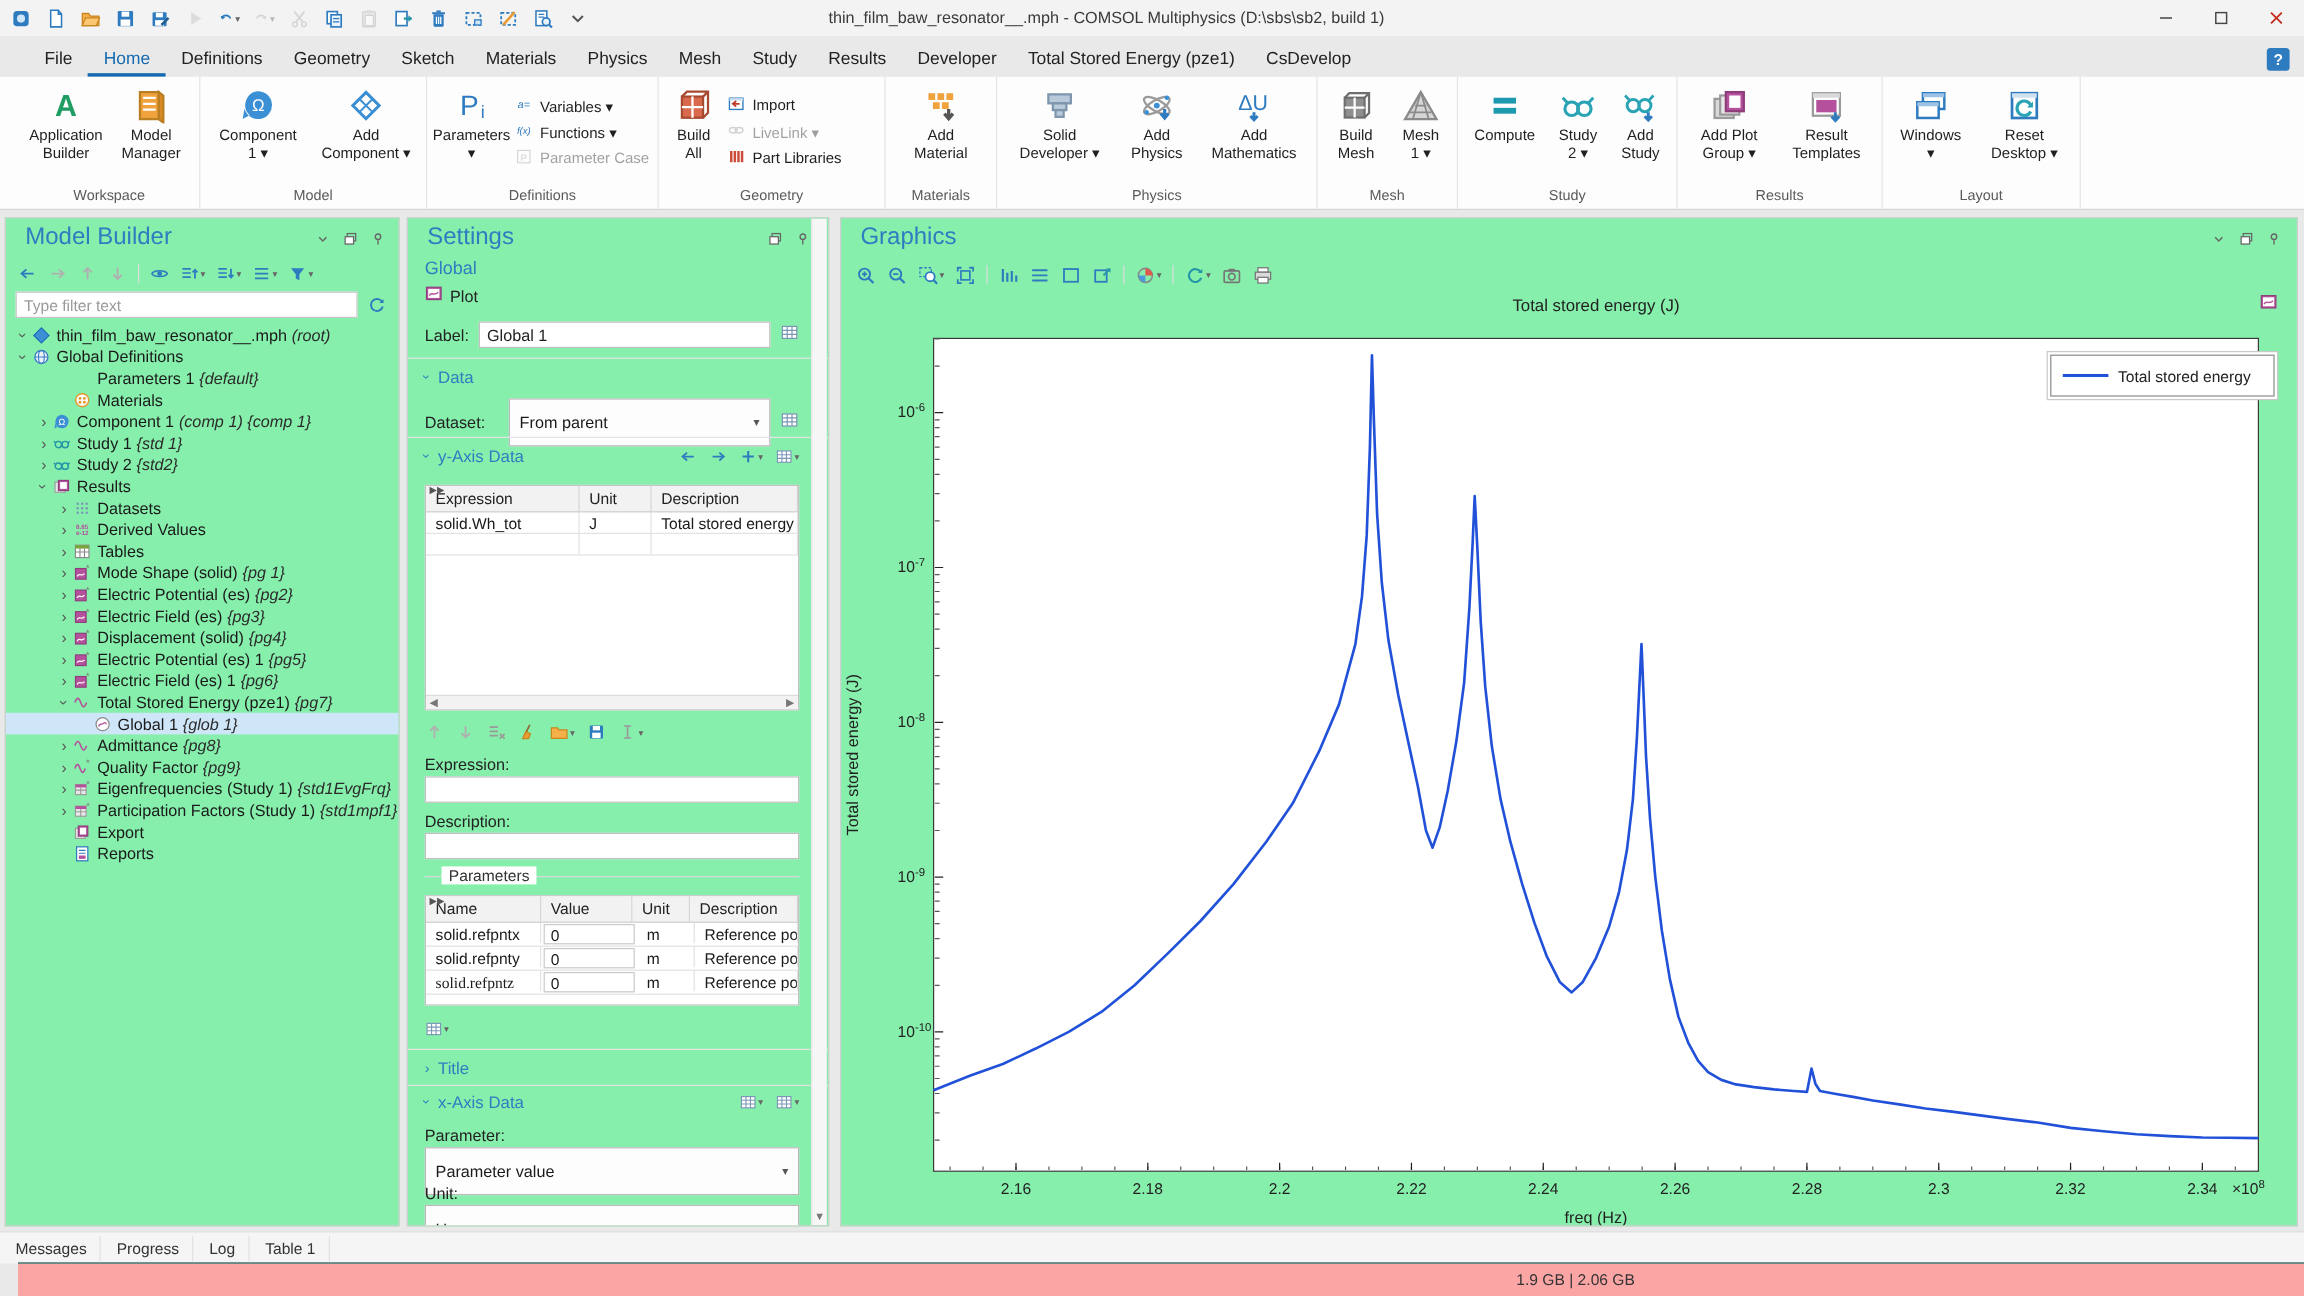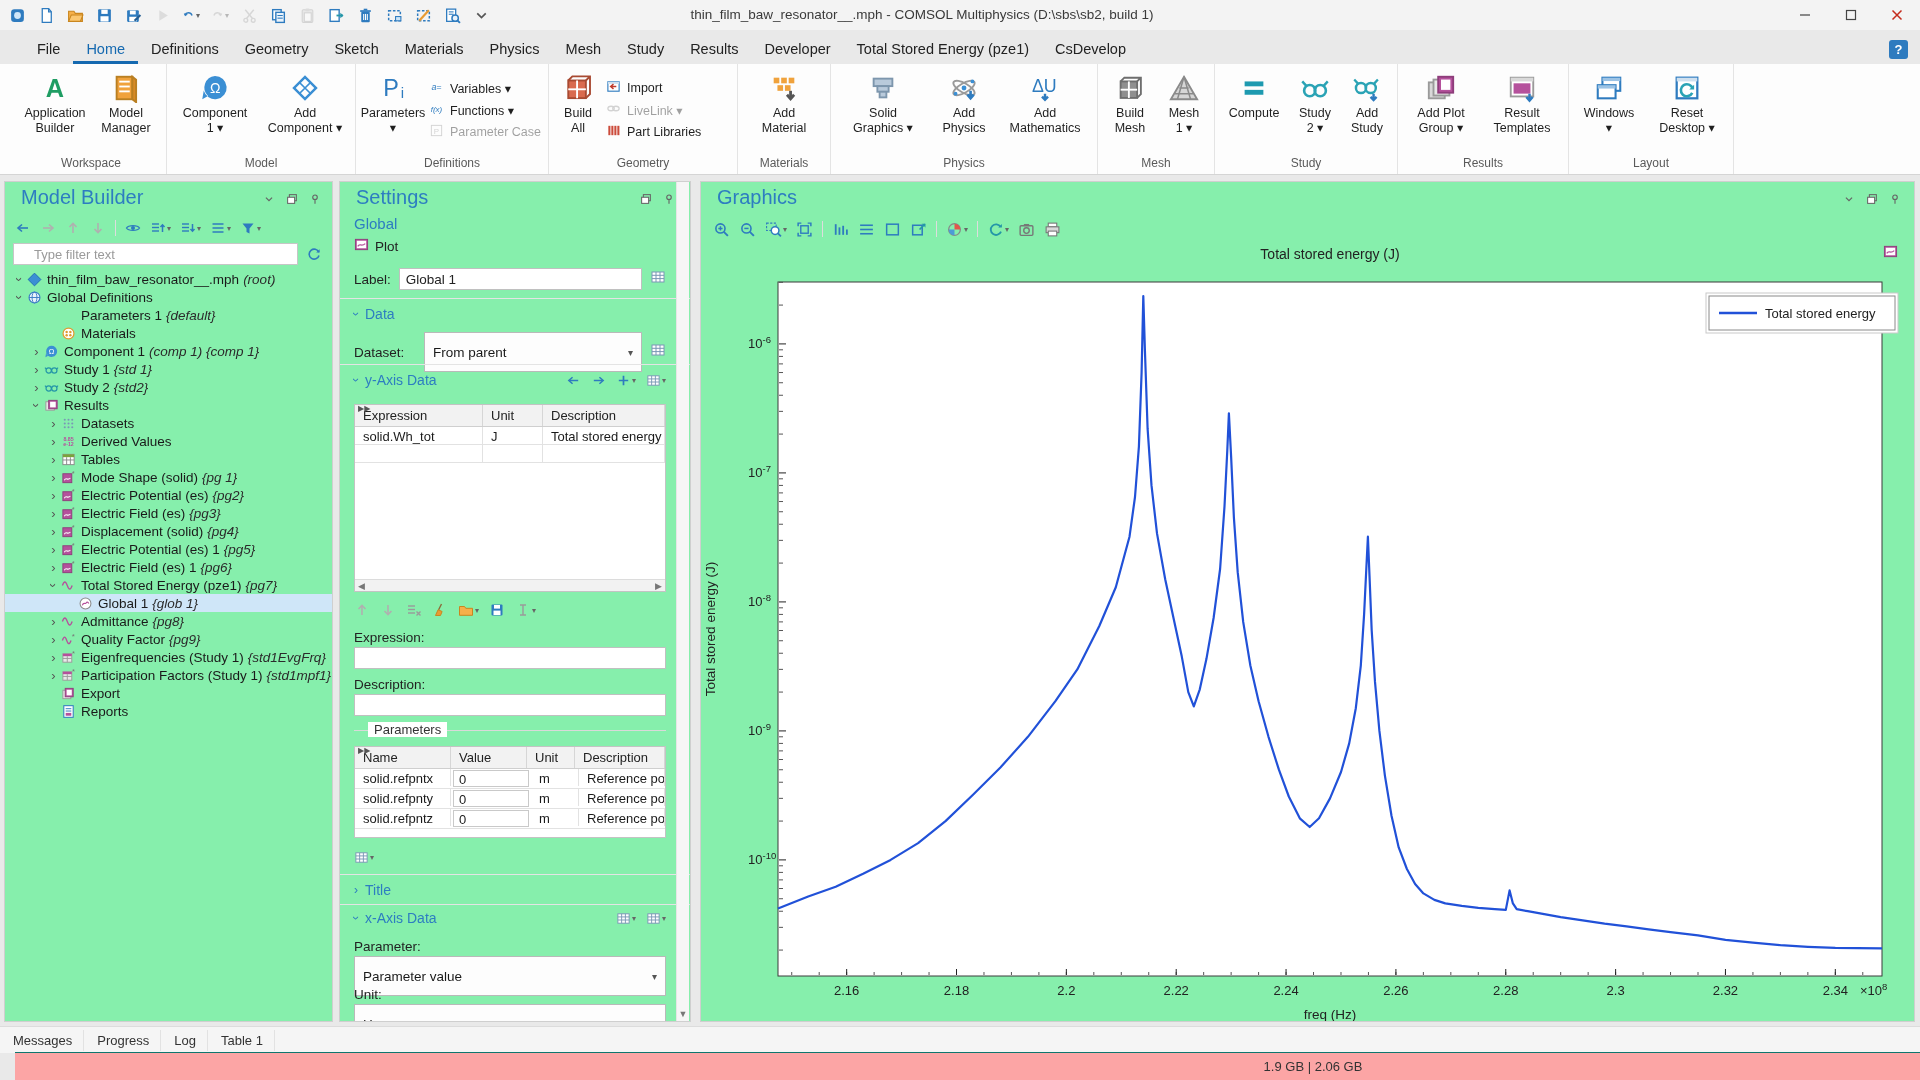--- a/index.html
+++ b/index.html
@@ -31,21 +31,21 @@
   #mb{left:4px;top:181px;width:329px;height:841px}
   #st{left:339px;top:181px;width:352px;height:841px;overflow:hidden}
   #gx{left:700px;top:181px;width:1215px;height:841px}
   .phead{position:absolute;left:16px;top:4px;font-size:20px;color:#2d7dc1;white-space:nowrap}
   .pctrl{position:absolute;top:10px;display:flex;gap:9px;align-items:center}
   .mbtools{position:absolute;left:10px;top:36px;display:flex;align-items:center;gap:9px;height:20px}
   .tbico{display:flex;align-items:center;color:#3779be;font-size:15px}
   .tsep{width:1px;height:16px;background:#ddd}
   .ddc{font-size:8px;color:#666;margin-left:1px}
   .filterrow{position:absolute;left:8px;top:61px;right:10px;display:flex;gap:8px;align-items:center}
-  .filterrow input{flex:1;height:20px;border:1px solid #c6c6c6;font-size:13px;padding:0 20px;color:#333;
+  .filterrow input{flex:1;height:20px;border:1px solid #c6c6c6;font-size:13px;padding:0 6px;color:#333;
                    font-family:inherit;outline:none}
   .filterrow input::placeholder{color:#9a9a9a}
   #tree{position:absolute;left:0;top:88px;right:0;bottom:0;font-size:13.5px}
   .trow{height:18px;display:flex;align-items:center;white-space:nowrap}
   .trow.sel{background:#cfe6f8}
   .texp{width:13px;display:inline-flex;justify-content:center;color:#555;font-size:13px;flex:none}
   .texp.open{transform:rotate(90deg)}
   .ticon{width:17px;display:inline-flex;justify-content:center;margin-right:4px;flex:none}
   .ttag{font-style:italic;color:#2b2b2b;margin-left:4px}
   .srow{position:absolute;left:14px;right:24px}
@@ -401,21 +401,21 @@
         <div class="rbtns">
           <div class="rbig" style="width: 96px;">
             <span class="ricon">
               <svg width="30" height="30" viewBox="0 0 16 16">
                 <rect x="3" y="3" width="10" height="4" fill="#b9cadb" stroke="#7d96ad"></rect>
                 <rect x="5" y="7" width="6" height="3" fill="#b9cadb" stroke="#7d96ad"></rect>
                 <rect x="6.2" y="10" width="3.6" height="3" fill="#b9cadb" stroke="#7d96ad"></rect>
               </svg>
             </span>
             <span>Solid</span>
-            <span>Graphics ▾</span>
+            <span>Developer ▾</span>
           </div>
           <div class="rbig" style="width: 66px;">
             <span class="ricon">
               <svg width="30" height="30" viewBox="0 0 16 16">
                 <ellipse cx="8" cy="8" rx="6.4" ry="2.5" fill="none" stroke="#9a9a9a" transform="rotate(-30 8 8)"></ellipse>
                 <ellipse cx="8" cy="8" rx="6.4" ry="2.5" fill="none" stroke="#9a9a9a" transform="rotate(30 8 8)"></ellipse>
                 <circle cx="8" cy="8" r="1.3" fill="#3b8fd4"></circle>
                 <circle cx="12.5" cy="4.5" r="1" fill="#3b8fd4"></circle>
                 <circle cx="3.5" cy="11" r="1" fill="#3b8fd4"></circle>
                 <path d="M11.5 9.5v3.4M9.8 11.5l1.7 2 1.7-2" fill="none" stroke="#2e7bbf" stroke-width="1.4"></path>
@@ -1130,21 +1130,21 @@
           <div class="tdcell" style="width: 48px; flex: 0 0 auto; height: 17px;">m</div>
           <div class="tdcell" style="flex: 1 1 0%; height: 17px;">Reference point for mom...</div>
         </div>
         <div class="tdrow">
           <div class="tdcell" style="width: 96px; flex: 0 0 auto; height: 17px;">solid.refpnty</div>
           <div class="tdcell cellinput" style="width: 76px; flex: 0 0 auto; height: 17px;">0</div>
           <div class="tdcell" style="width: 48px; flex: 0 0 auto; height: 17px;">m</div>
           <div class="tdcell" style="flex: 1 1 0%; height: 17px;">Reference point for mom...</div>
         </div>
         <div class="tdrow">
-          <div class="tdcell" style="width: 96px; flex: 0 0 auto; height: 17px;">solid.refpntz</div>
+          <div class="tdcell" style="width: 96px; flex: 0 0 auto; height: 17px; font-family: Liberation Serif, serif;">solid.refpntz</div>
           <div class="tdcell cellinput" style="width: 76px; flex: 0 0 auto; height: 17px;">0</div>
           <div class="tdcell" style="width: 48px; flex: 0 0 auto; height: 17px;">m</div>
           <div class="tdcell" style="flex: 1 1 0%; height: 17px;">Reference point for mom...</div>
         </div>
       </div>
     <div class="srow itools" style="top:668px" id="pgridico">
         <span class="tbico">
           <svg width="15" height="15" viewBox="0 0 16 16">
             <rect x="2" y="3" width="12" height="10" fill="#fff" stroke="#7a97b5"></rect>
             <line x1="2" y1="6.3" x2="14" y2="6.3" stroke="#7a97b5"></line>

